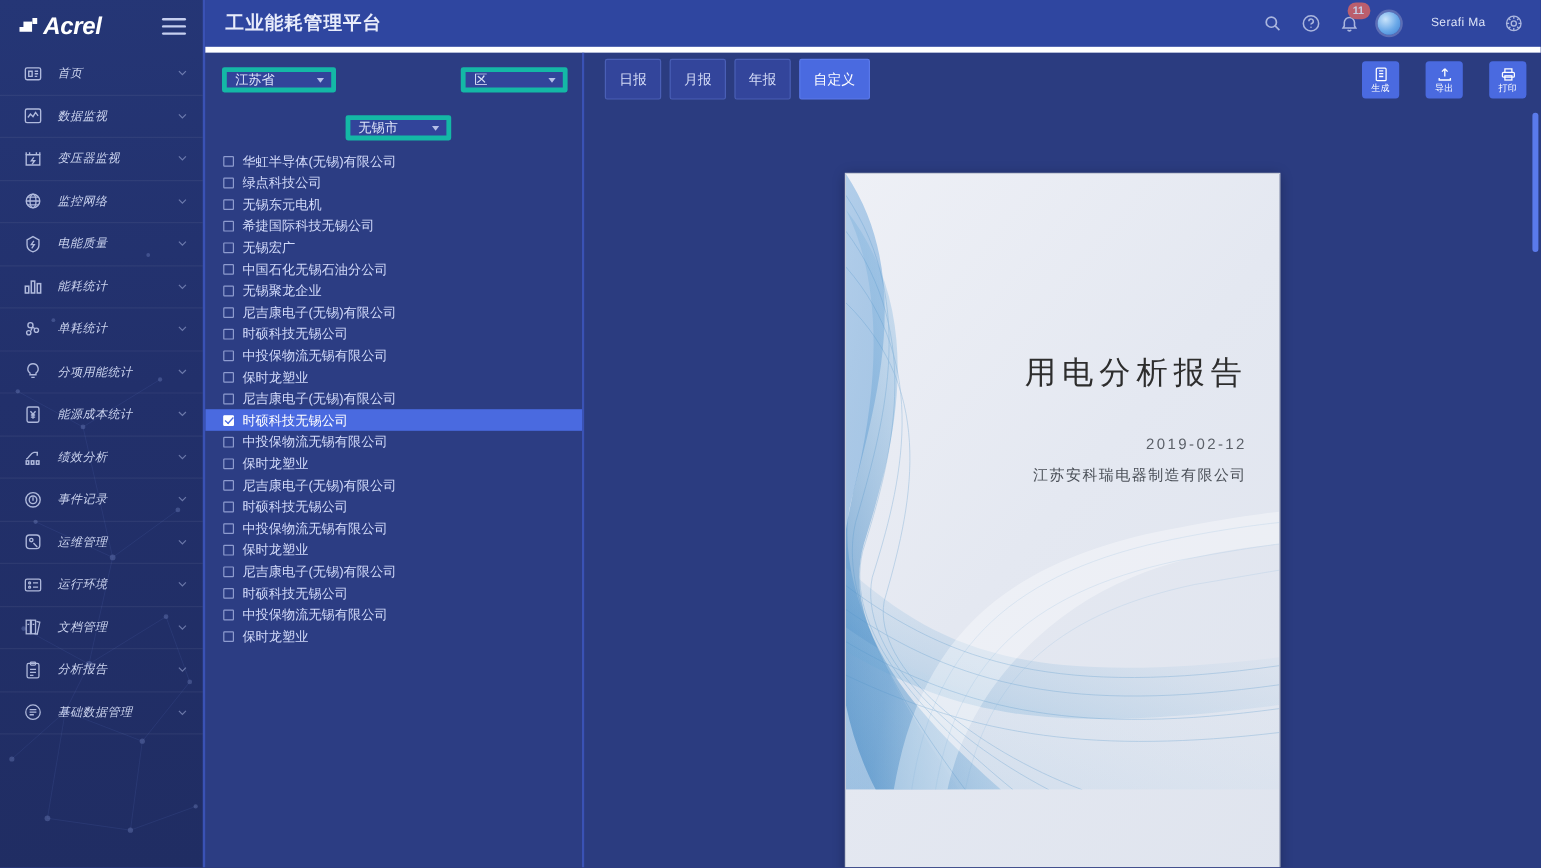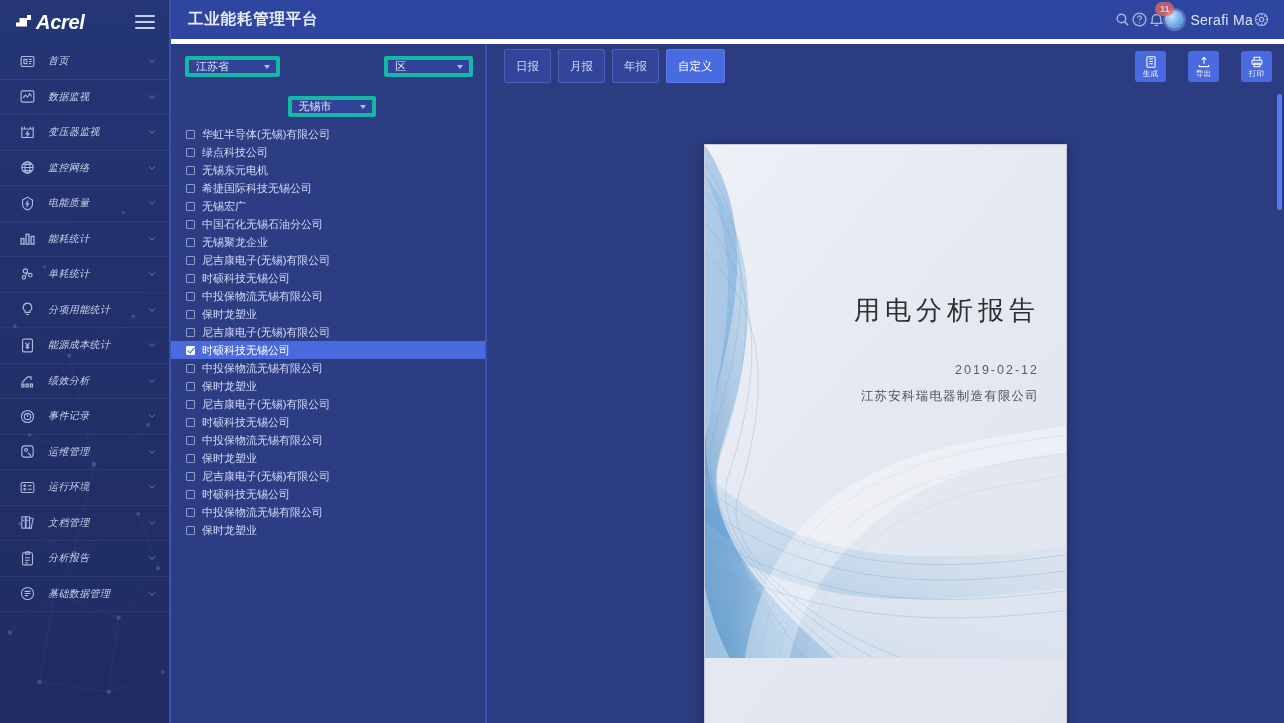--- a/index.html
+++ b/index.html
@@ -64,38 +64,38 @@
 
   
   .right { flex: 1; display: flex; flex-direction: column; min-width: 0; }
   .topbar {
     height: 44px; flex: 0 0 44px;
     background: #2f46a0;
     display: flex; align-items: center; padding: 0 14px 0 17px;
     border-bottom: 5px solid #ffffff;
   }
   .app-title { color: #e8ecfb; font-size: 15.5px; font-weight: bold; letter-spacing: .8px; }
-  .top-actions { margin-left: auto; display: flex; align-items: center; gap: 0; }
+  .top-actions { margin-left: auto; display: flex; align-items: center; gap: 15px; }
   .tb-icon { width: 17px; height: 17px; opacity: .72; cursor: pointer; color: #dbe2f7; position: relative; }
   .tb-icon svg { width: 17px; height: 17px; display: block; }
   .bell-wrap { position: relative; }
   .badge {
     position: absolute; left: 7px; top: -9px;
     min-width: 19px; height: 14px; padding: 0 4px;
     background: #f2685a; color: #fff; font-size: 9px;
     border-radius: 8px; display: flex; align-items: center; justify-content: center;
     line-height: 1; font-weight: bold;
   }
   .user { display: flex; align-items: center; gap: 6px; cursor: pointer; }
   .avatar {
     width: 19px; height: 19px; border-radius: 50%;
     background: radial-gradient(circle at 35% 32%, #c9e4fb 0%, #6aa8e8 55%, #3d7fd0 100%);
     box-shadow: 0 0 0 2px rgba(255,255,255,.22);
   }
-  .user-name { color: #dbe2f7; font-size: 14px; letter-spacing: .3px; }
+  .user-name { color: #dbe2f7; font-size: 10px; letter-spacing: .3px; margin-left: 20px; }
 
   
   .body { flex: 1; display: flex; min-height: 0; }
 
   
   .selpanel {
     width: 316px; flex: 0 0 316px;
     background: #2c3d83; border-right: 2px solid #3a52b5;
     display: flex; flex-direction: column; min-height: 0;
   }

